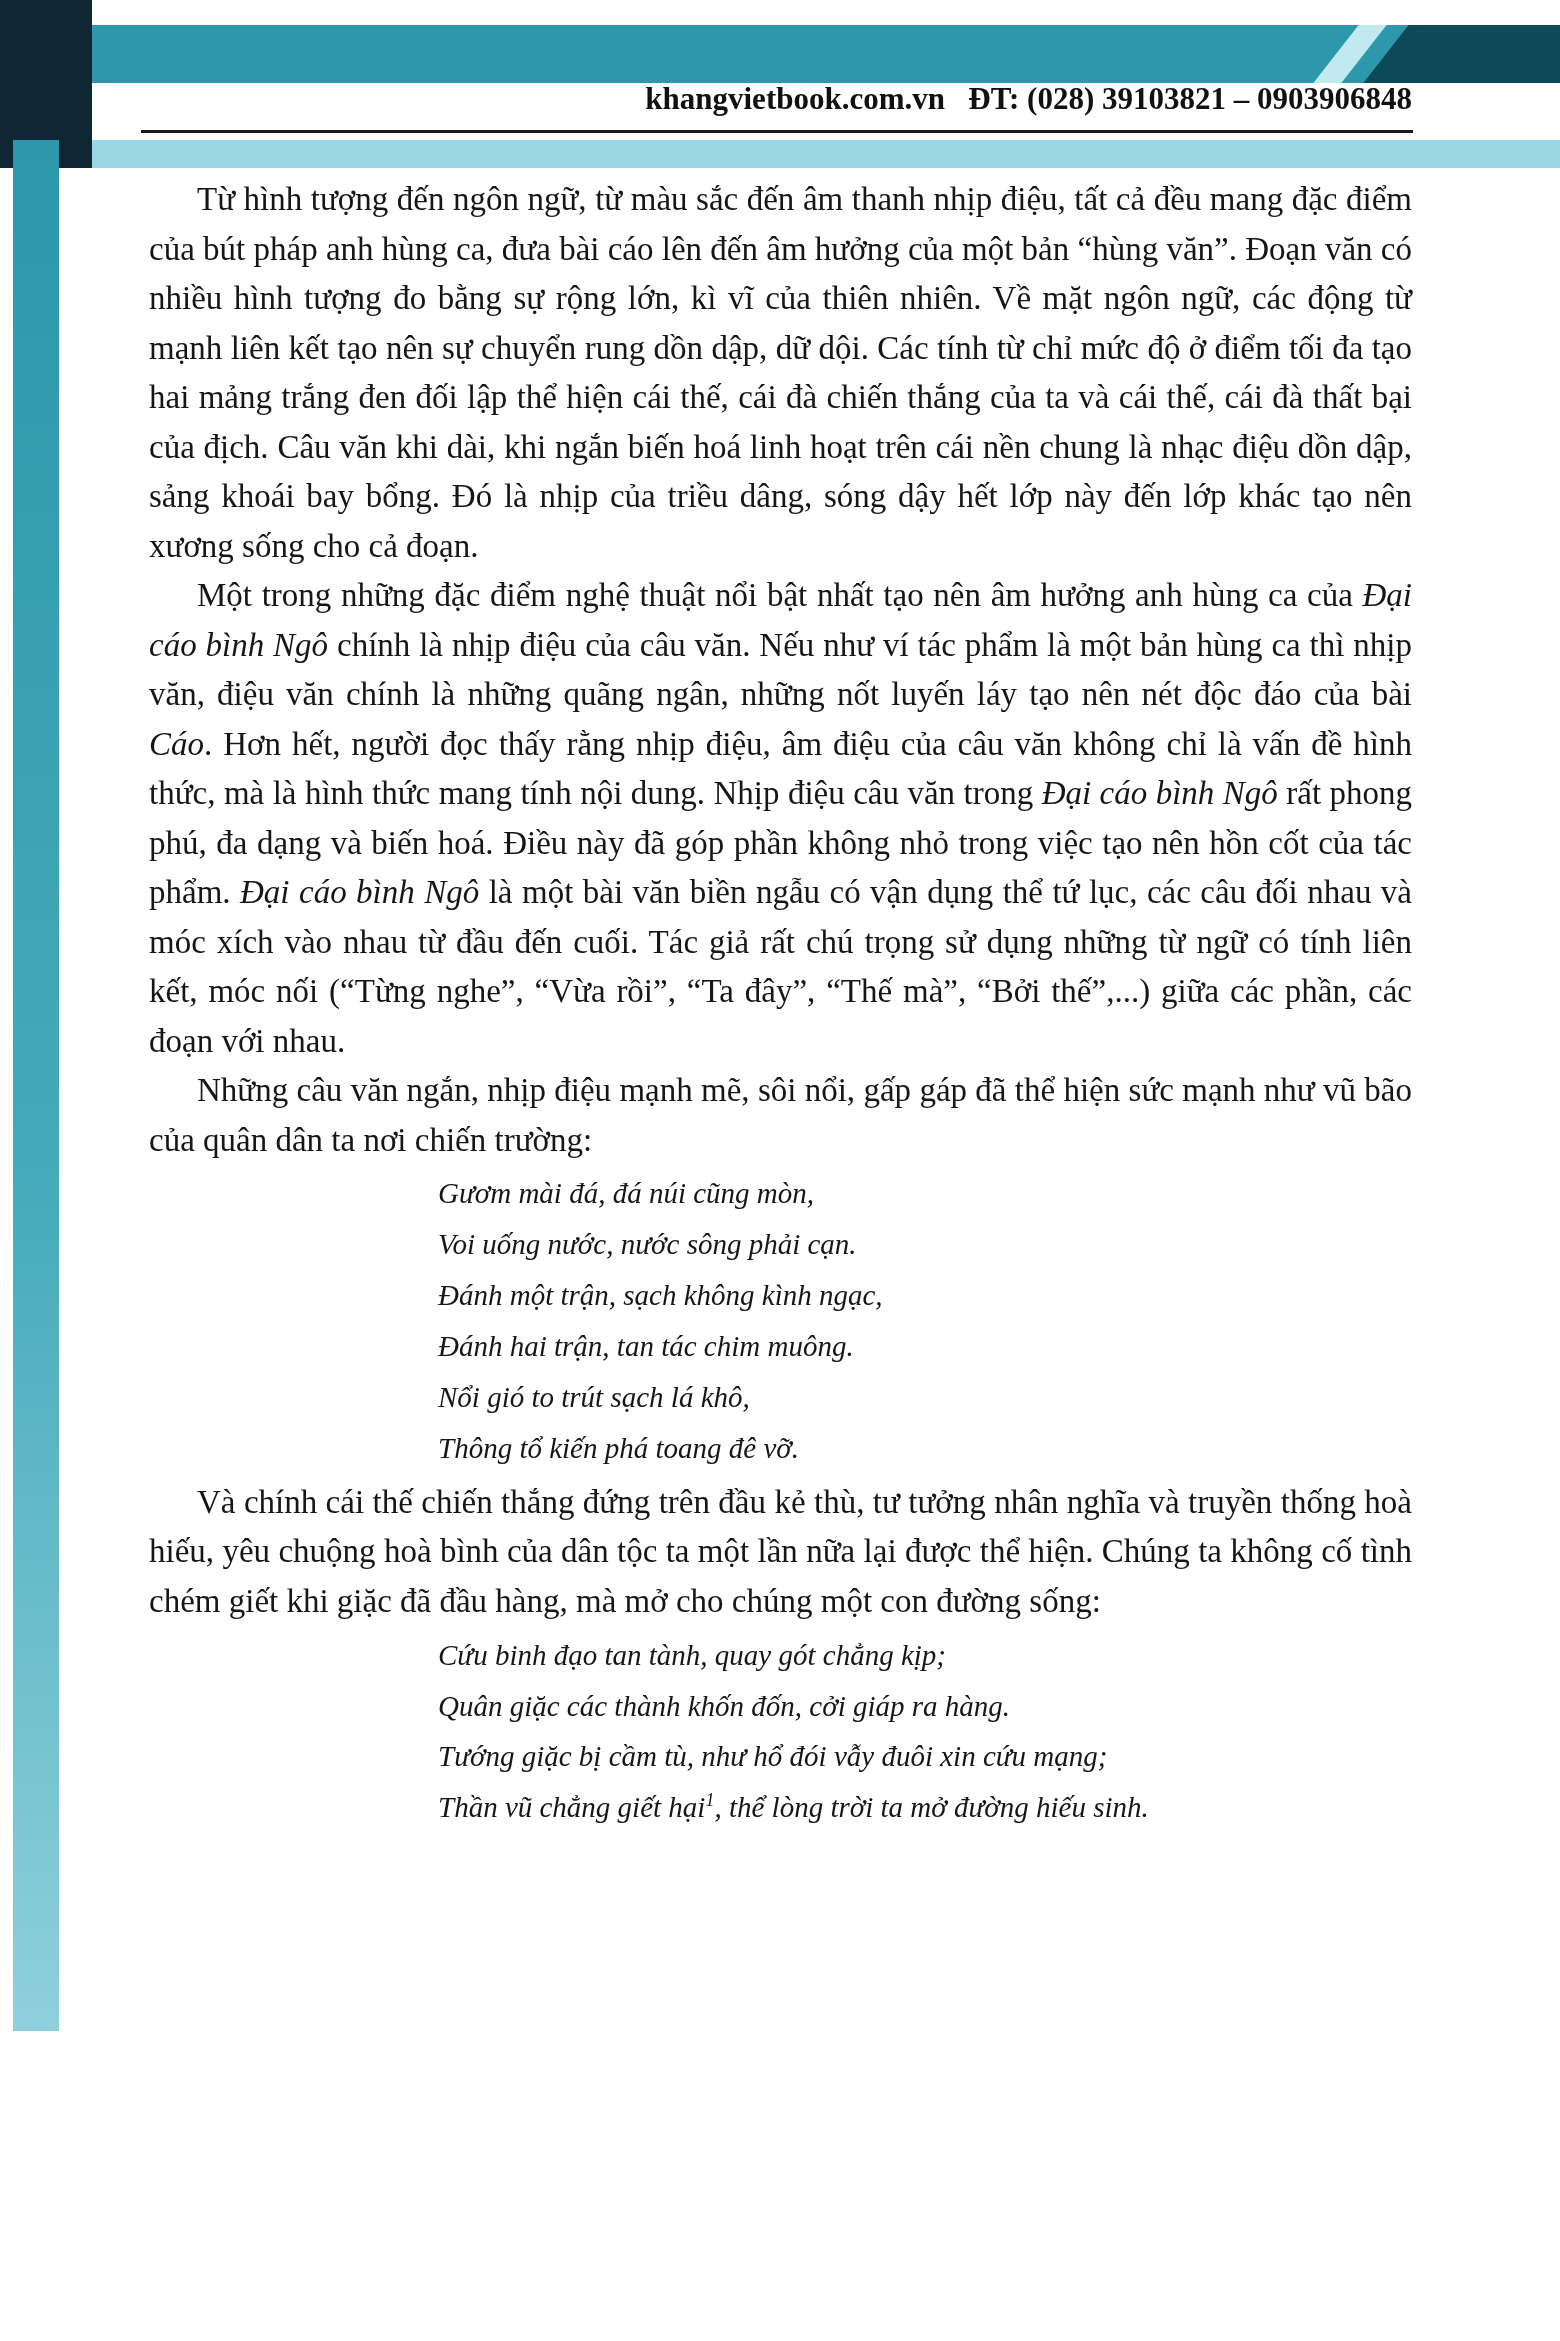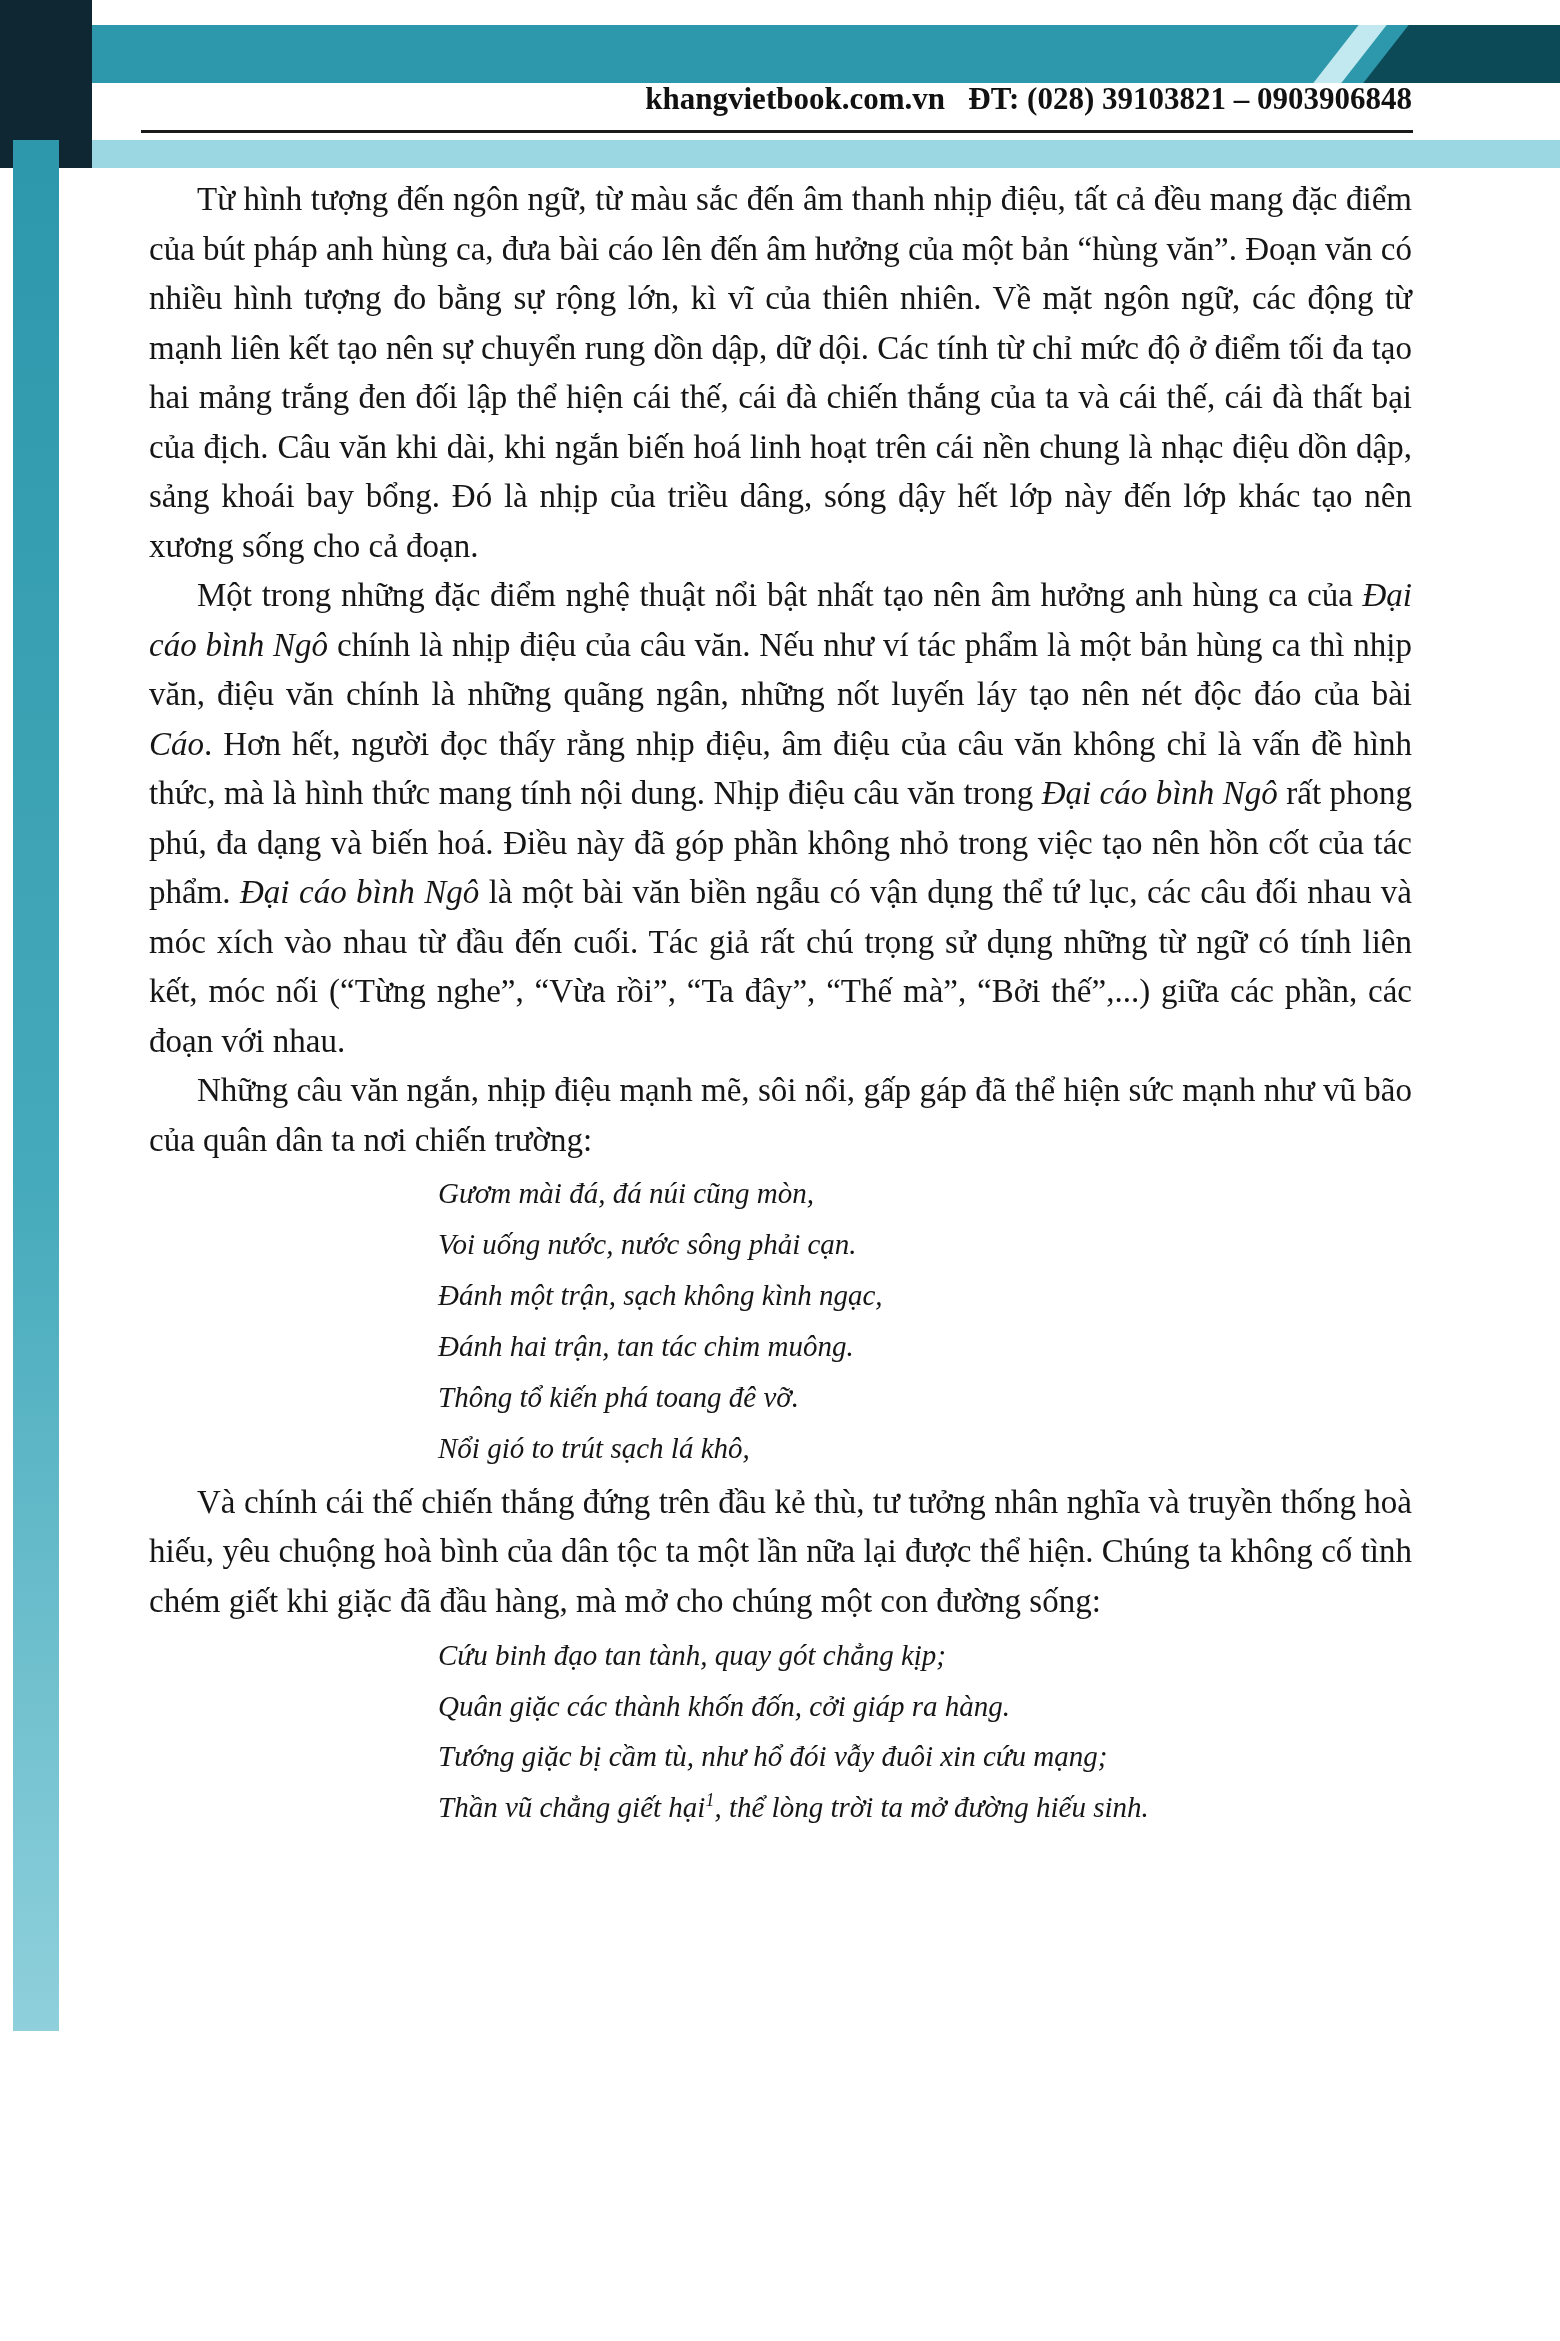--- a/index.html
+++ b/index.html
@@ -54,22 +54,22 @@
   <div class="header-underline"></div>
 
   <div class="content">
       <p class="paragraph"><span>Từ hình tượng đến ngôn ngữ, từ màu sắc đến âm thanh nhịp điệu, tất cả đều mang đặc điểm của bút pháp anh hùng ca, đưa bài cáo lên đến âm hưởng của một bản “hùng văn”. Đoạn văn có nhiều hình tượng đo bằng sự rộng lớn, kì vĩ của thiên nhiên. Về mặt ngôn ngữ, các động từ mạnh liên kết tạo nên sự chuyển rung dồn dập, dữ dội. Các tính từ chỉ mức độ ở điểm tối đa tạo hai mảng trắng đen đối lập thể hiện cái thế, cái đà chiến thắng của ta và cái thế, cái đà thất bại của địch. Câu văn khi dài, khi ngắn biến hoá linh hoạt trên cái nền chung là nhạc điệu dồn dập, sảng khoái bay bổng. Đó là nhịp của triều dâng, sóng dậy hết lớp này đến lớp khác tạo nên xương sống cho cả đoạn.</span></p>
       <p class="paragraph"><span>Một trong những đặc điểm nghệ thuật nổi bật nhất tạo nên âm hưởng anh hùng ca của </span><em>Đại cáo bình Ngô</em><span> chính là nhịp điệu của câu văn. Nếu như ví tác phẩm là một bản hùng ca thì nhịp văn, điệu văn chính là những quãng ngân, những nốt luyến láy tạo nên nét độc đáo của bài </span><em>Cáo</em><span>. Hơn hết, người đọc thấy rằng nhịp điệu, âm điệu của câu văn không chỉ là vấn đề hình thức, mà là hình thức mang tính nội dung. Nhịp điệu câu văn trong </span><em>Đại cáo bình Ngô</em><span> rất phong phú, đa dạng và biến hoá. Điều này đã góp phần không nhỏ trong việc tạo nên hồn cốt của tác phẩm. </span><em>Đại cáo bình Ngô</em><span> là một bài văn biền ngẫu có vận dụng thể tứ lục, các câu đối nhau và móc xích vào nhau từ đầu đến cuối. Tác giả rất chú trọng sử dụng những từ ngữ có tính liên kết, móc nối (“Từng nghe”, “Vừa rồi”, “Ta đây”, “Thế mà”, “Bởi thế”,...) giữa các phần, các đoạn với nhau.</span></p>
       <p class="paragraph"><span>Những câu văn ngắn, nhịp điệu mạnh mẽ, sôi nổi, gấp gáp đã thể hiện sức mạnh như vũ bão của quân dân ta nơi chiến trường:</span></p>
       <p class="verse"><span>Gươm mài đá, đá núi cũng mòn,</span></p>
       <p class="verse"><span>Voi uống nước, nước sông phải cạn.</span></p>
       <p class="verse"><span>Đánh một trận, sạch không kình ngạc,</span></p>
       <p class="verse"><span>Đánh hai trận, tan tác chim muông.</span></p>
+      <p class="verse"><span>Nổi gió to trút sạch lá khô,</span></p>
       <p class="verse"><span>Thông tổ kiến phá toang đê vỡ.</span></p>
-      <p class="verse"><span>Nổi gió to trút sạch lá khô,</span></p>
       <p class="paragraph"><span>Và chính cái thế chiến thắng đứng trên đầu kẻ thù, tư tưởng nhân nghĩa và truyền thống hoà hiếu, yêu chuộng hoà bình của dân tộc ta một lần nữa lại được thể hiện. Chúng ta không cố tình chém giết khi giặc đã đầu hàng, mà mở cho chúng một con đường sống:</span></p>
       <p class="verse"><span>Cứu binh đạo tan tành, quay gót chẳng kịp;</span></p>
       <p class="verse"><span>Quân giặc các thành khốn đốn, cởi giáp ra hàng.</span></p>
       <p class="verse"><span>Tướng giặc bị cầm tù, như hổ đói vẫy đuôi xin cứu mạng;</span></p>
       <p class="verse"><span>Thần vũ chẳng giết hại</span><sup>1</sup><span>, thể lòng trời ta mở đường hiếu sinh.</span></p>
     </div>
 
   <div class="footnote">
     <div class="footnote-rule"></div>
     <p class="footnote-text"><sup>1</sup><span> </span><em>Thần vũ chẳng giết hại</em><span>: uy vũ thiêng liêng không giết hại mà vẫn thắng.</span></p>

